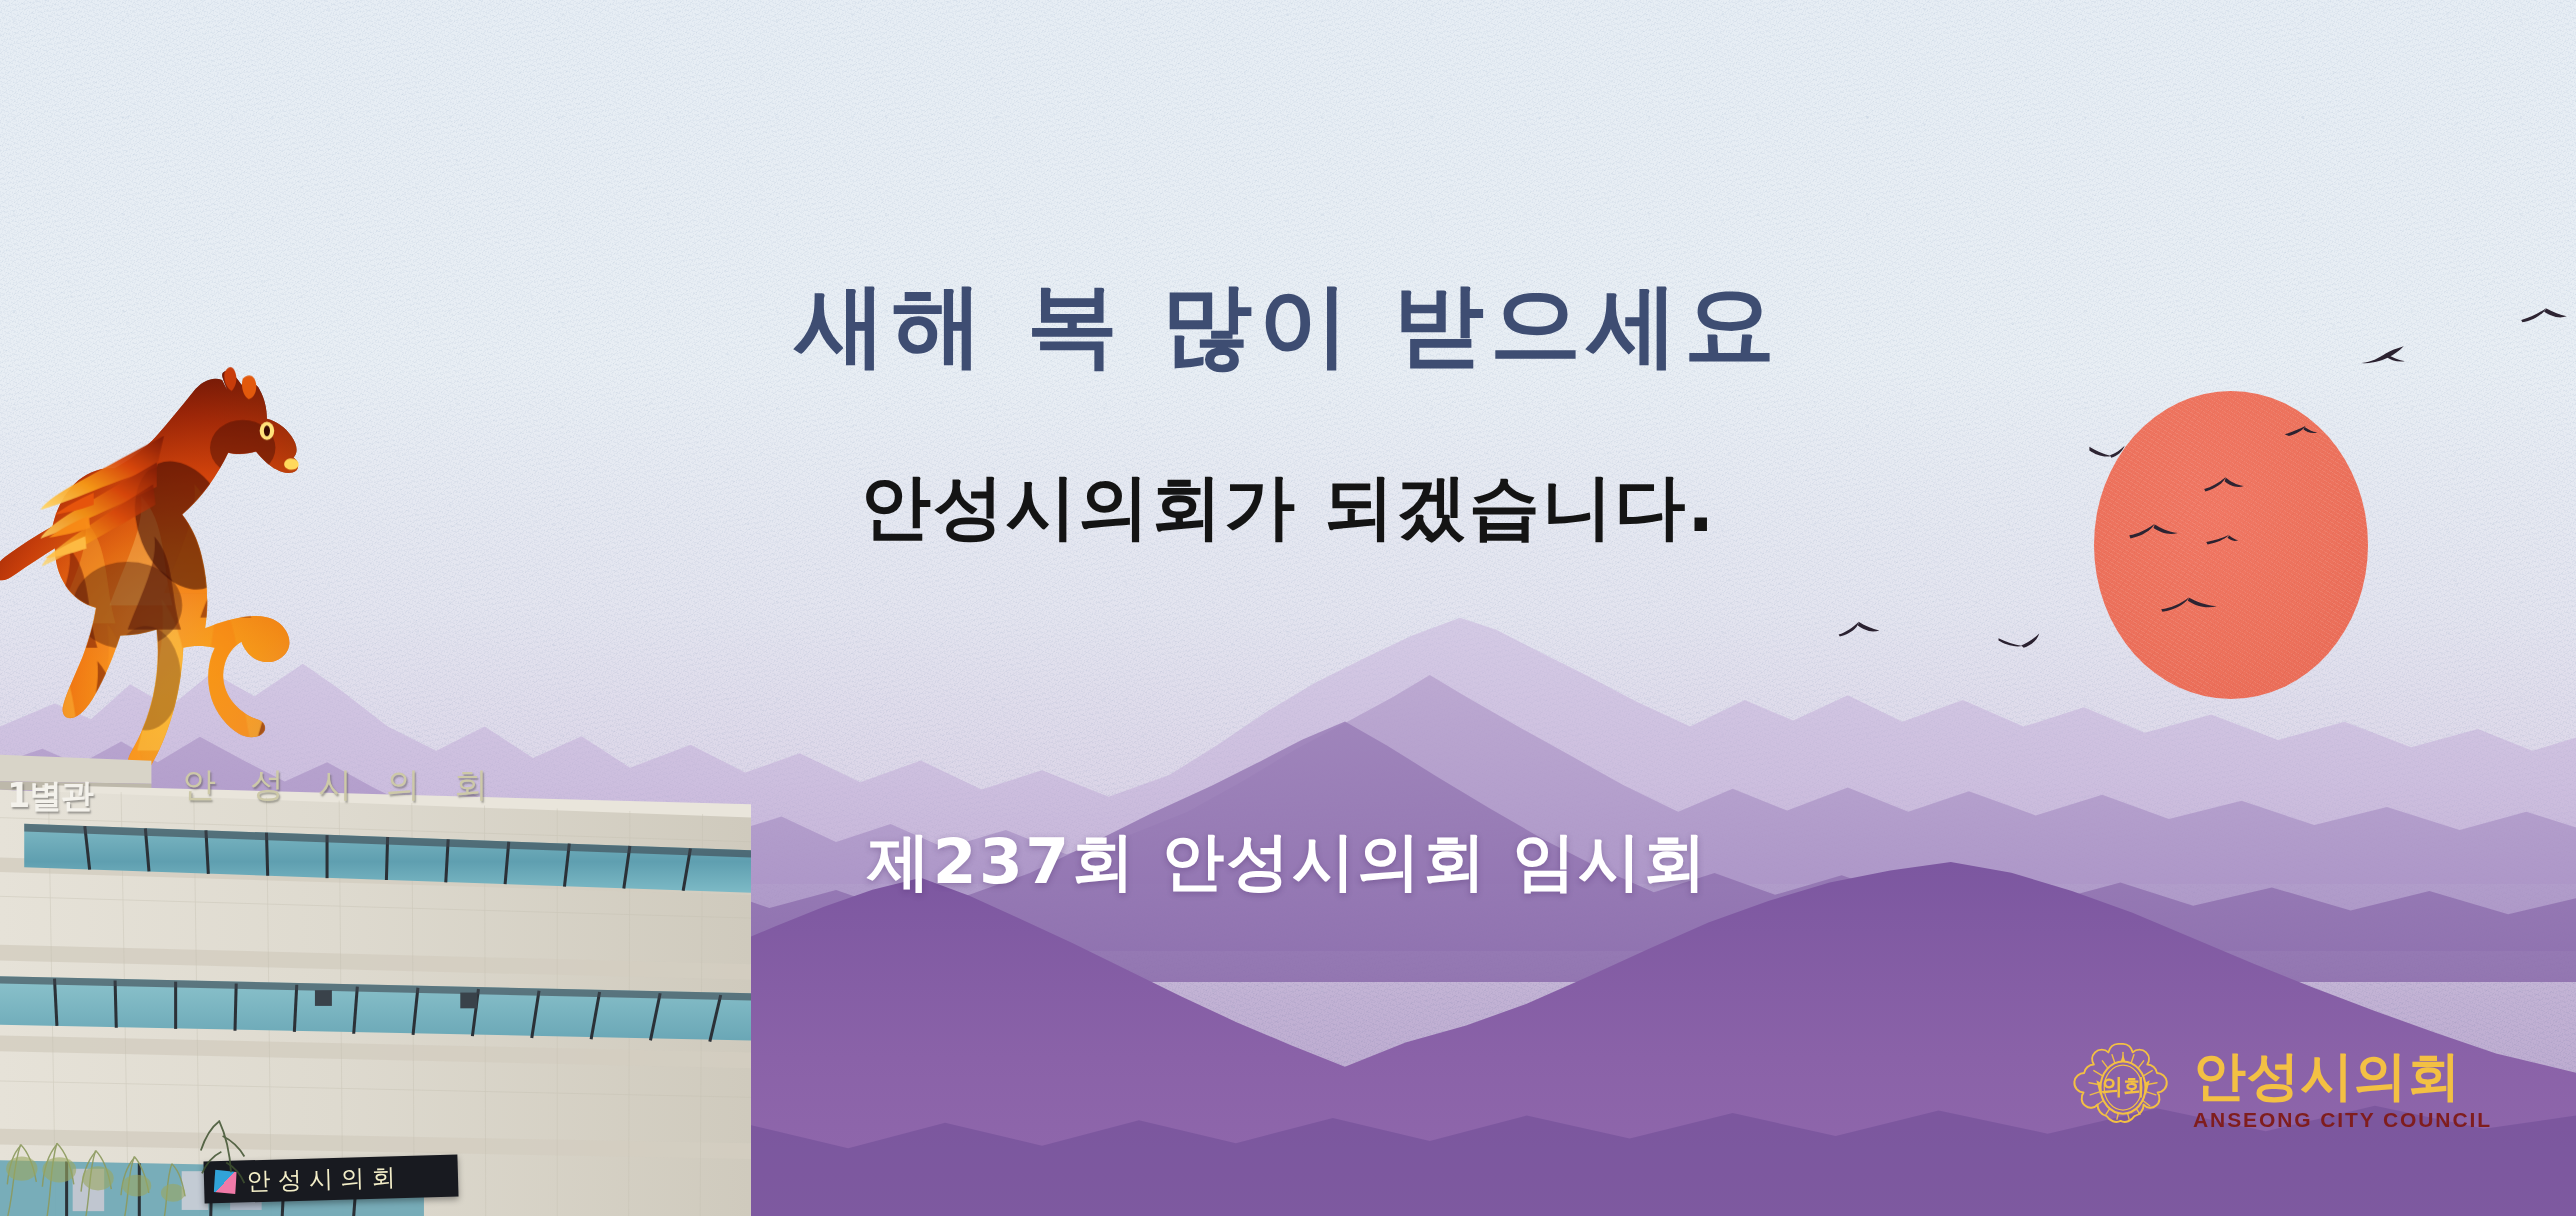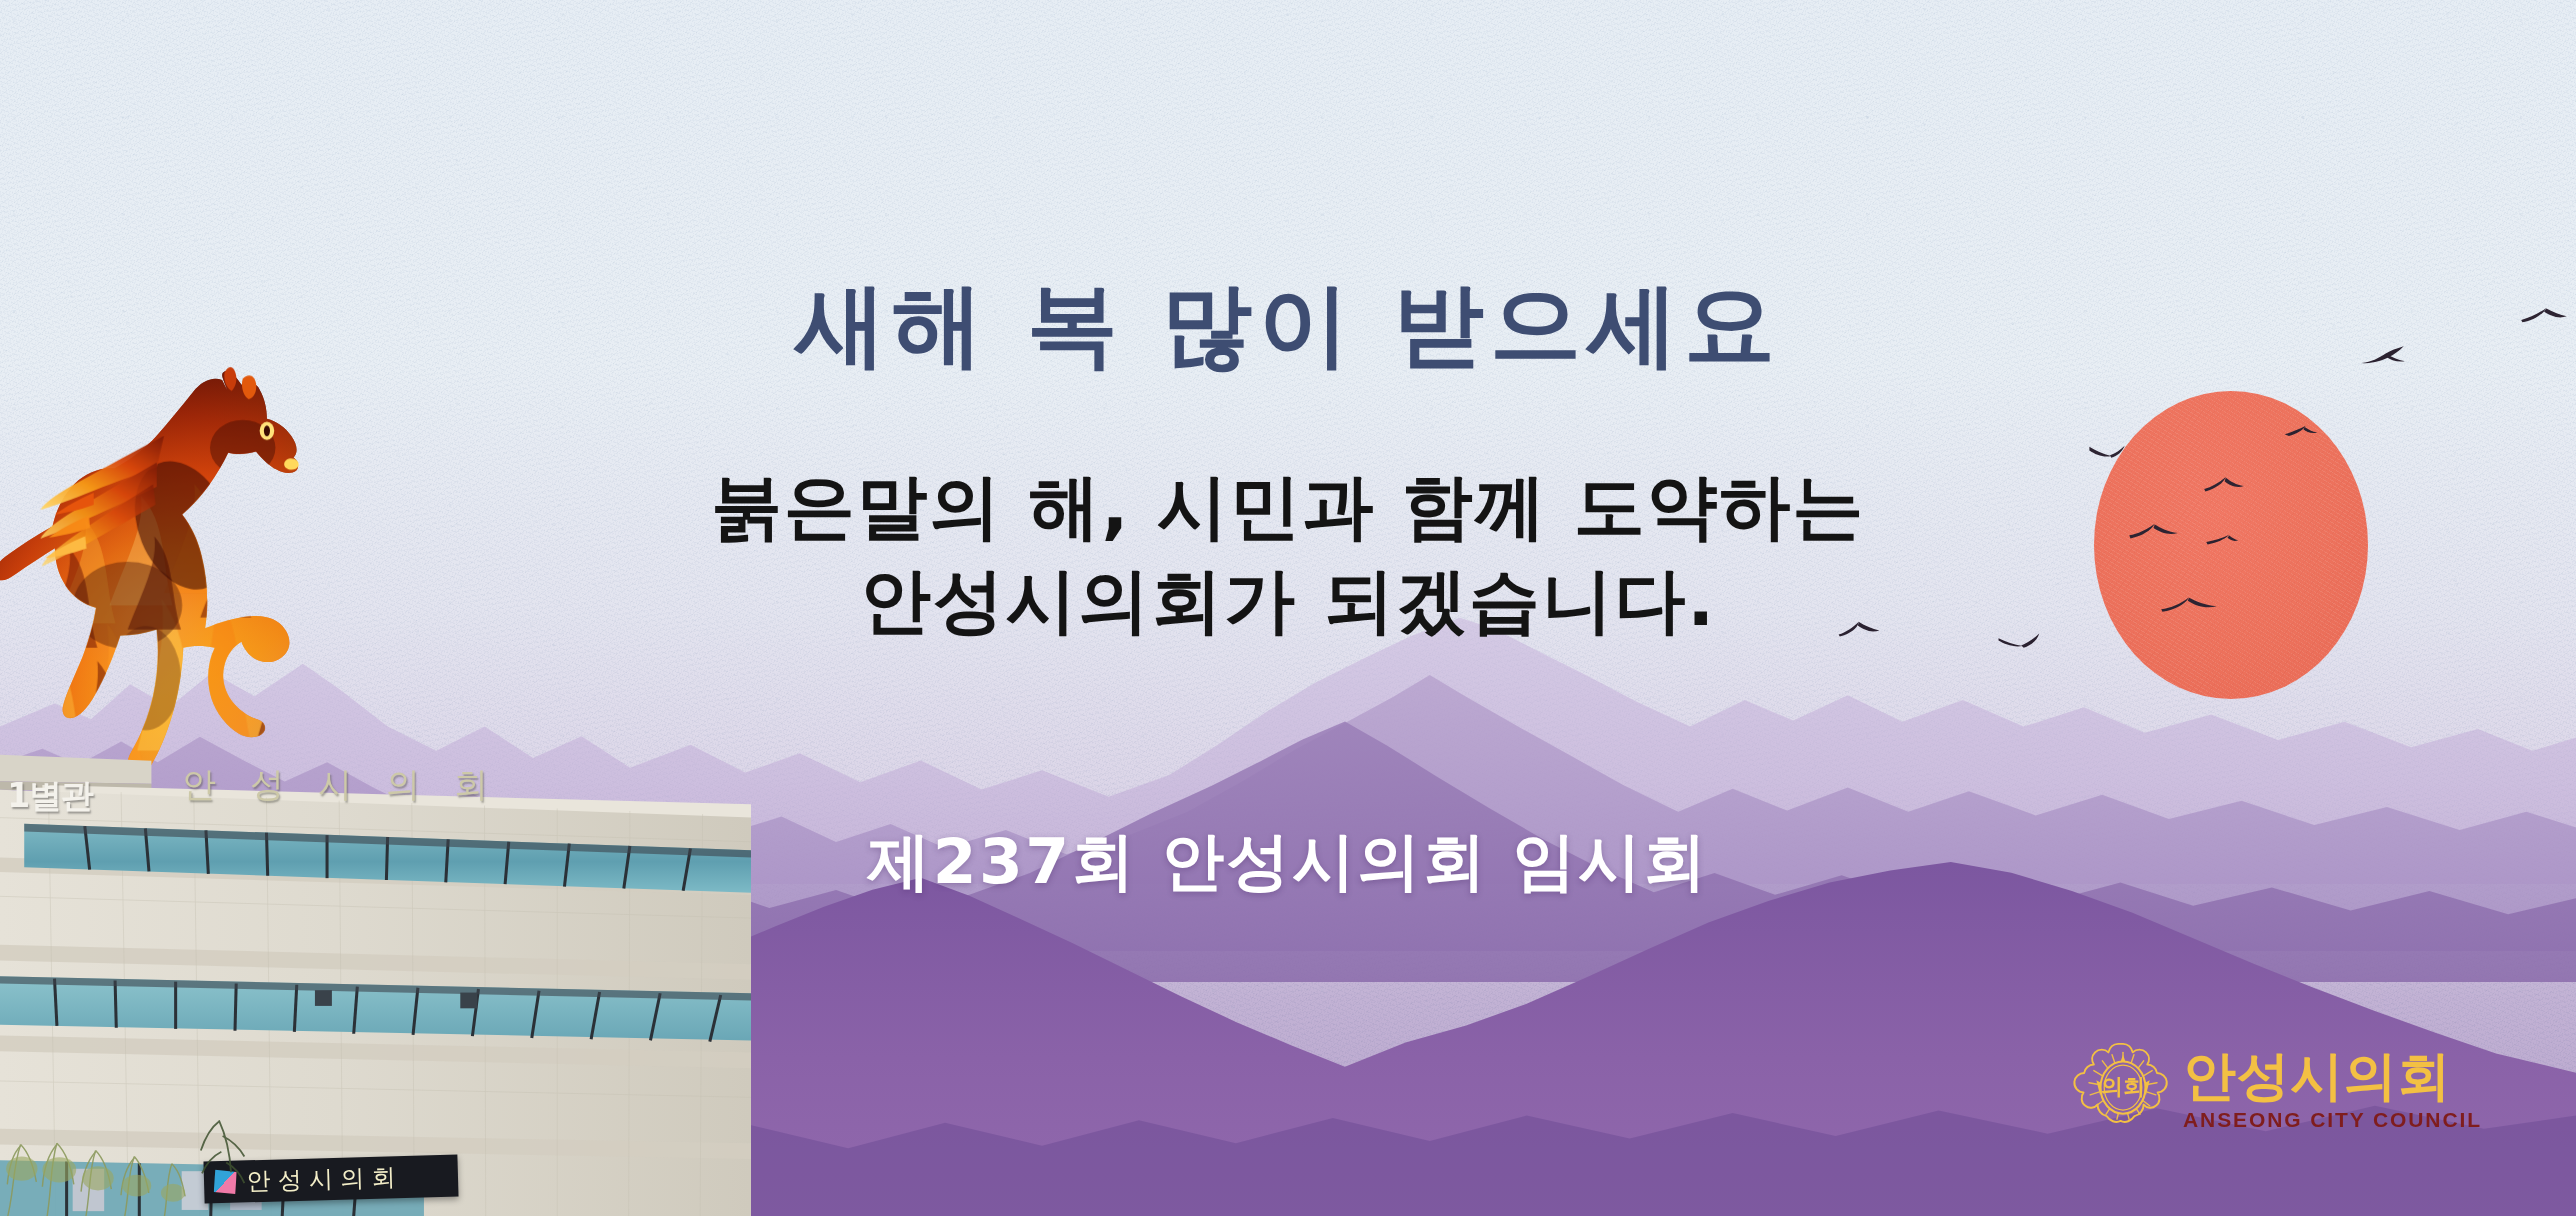--- a/index.html
+++ b/index.html
@@ -133,21 +133,21 @@
     letter-spacing:0.6px;
     color:#ffffff;
     line-height:1;
     text-shadow:0 1.8px 6px rgba(60,30,90,.30);
   }
 
   
   .logo {
     position:absolute; left:2072px; top:1020px;
     width:424px; height:139px;
-    display:flex; align-items:center; gap:9px;
+    display:flex; align-items:center; gap:19px;
   }
   .logo-emblem { width:102px; height:102px; flex:0 0 102px; }
   .logo-text { display:flex; flex-direction:column; justify-content:center; }
   .logo-ko {
     font-family:"DejaVu Sans","Liberation Sans",sans-serif;
     font-size:53px; font-weight:700; color:#f3c043;
     letter-spacing:0.6px; line-height:1.05;
   }
   .logo-en {
     font-family:"Liberation Sans",sans-serif;
@@ -584,21 +584,20 @@
       </g>
     </svg>
   </div>
 
   <div class="txt-wrap">
 
 
     <div class="greet">새해 복 많이 받으세요</div>
 
     <div class="slogan">
-      <span>붉은말의 해, 시민과 함께 도약하는</span>
       <span class="l2">안성시의회가 되겠습니다.</span>
     </div>
 
     <div class="session">제237회 안성시의회 임시회</div>
 
   </div>
 
   <div class="logo">
     <div class="logo-emblem">
       <svg viewBox="0 0 168 168">

